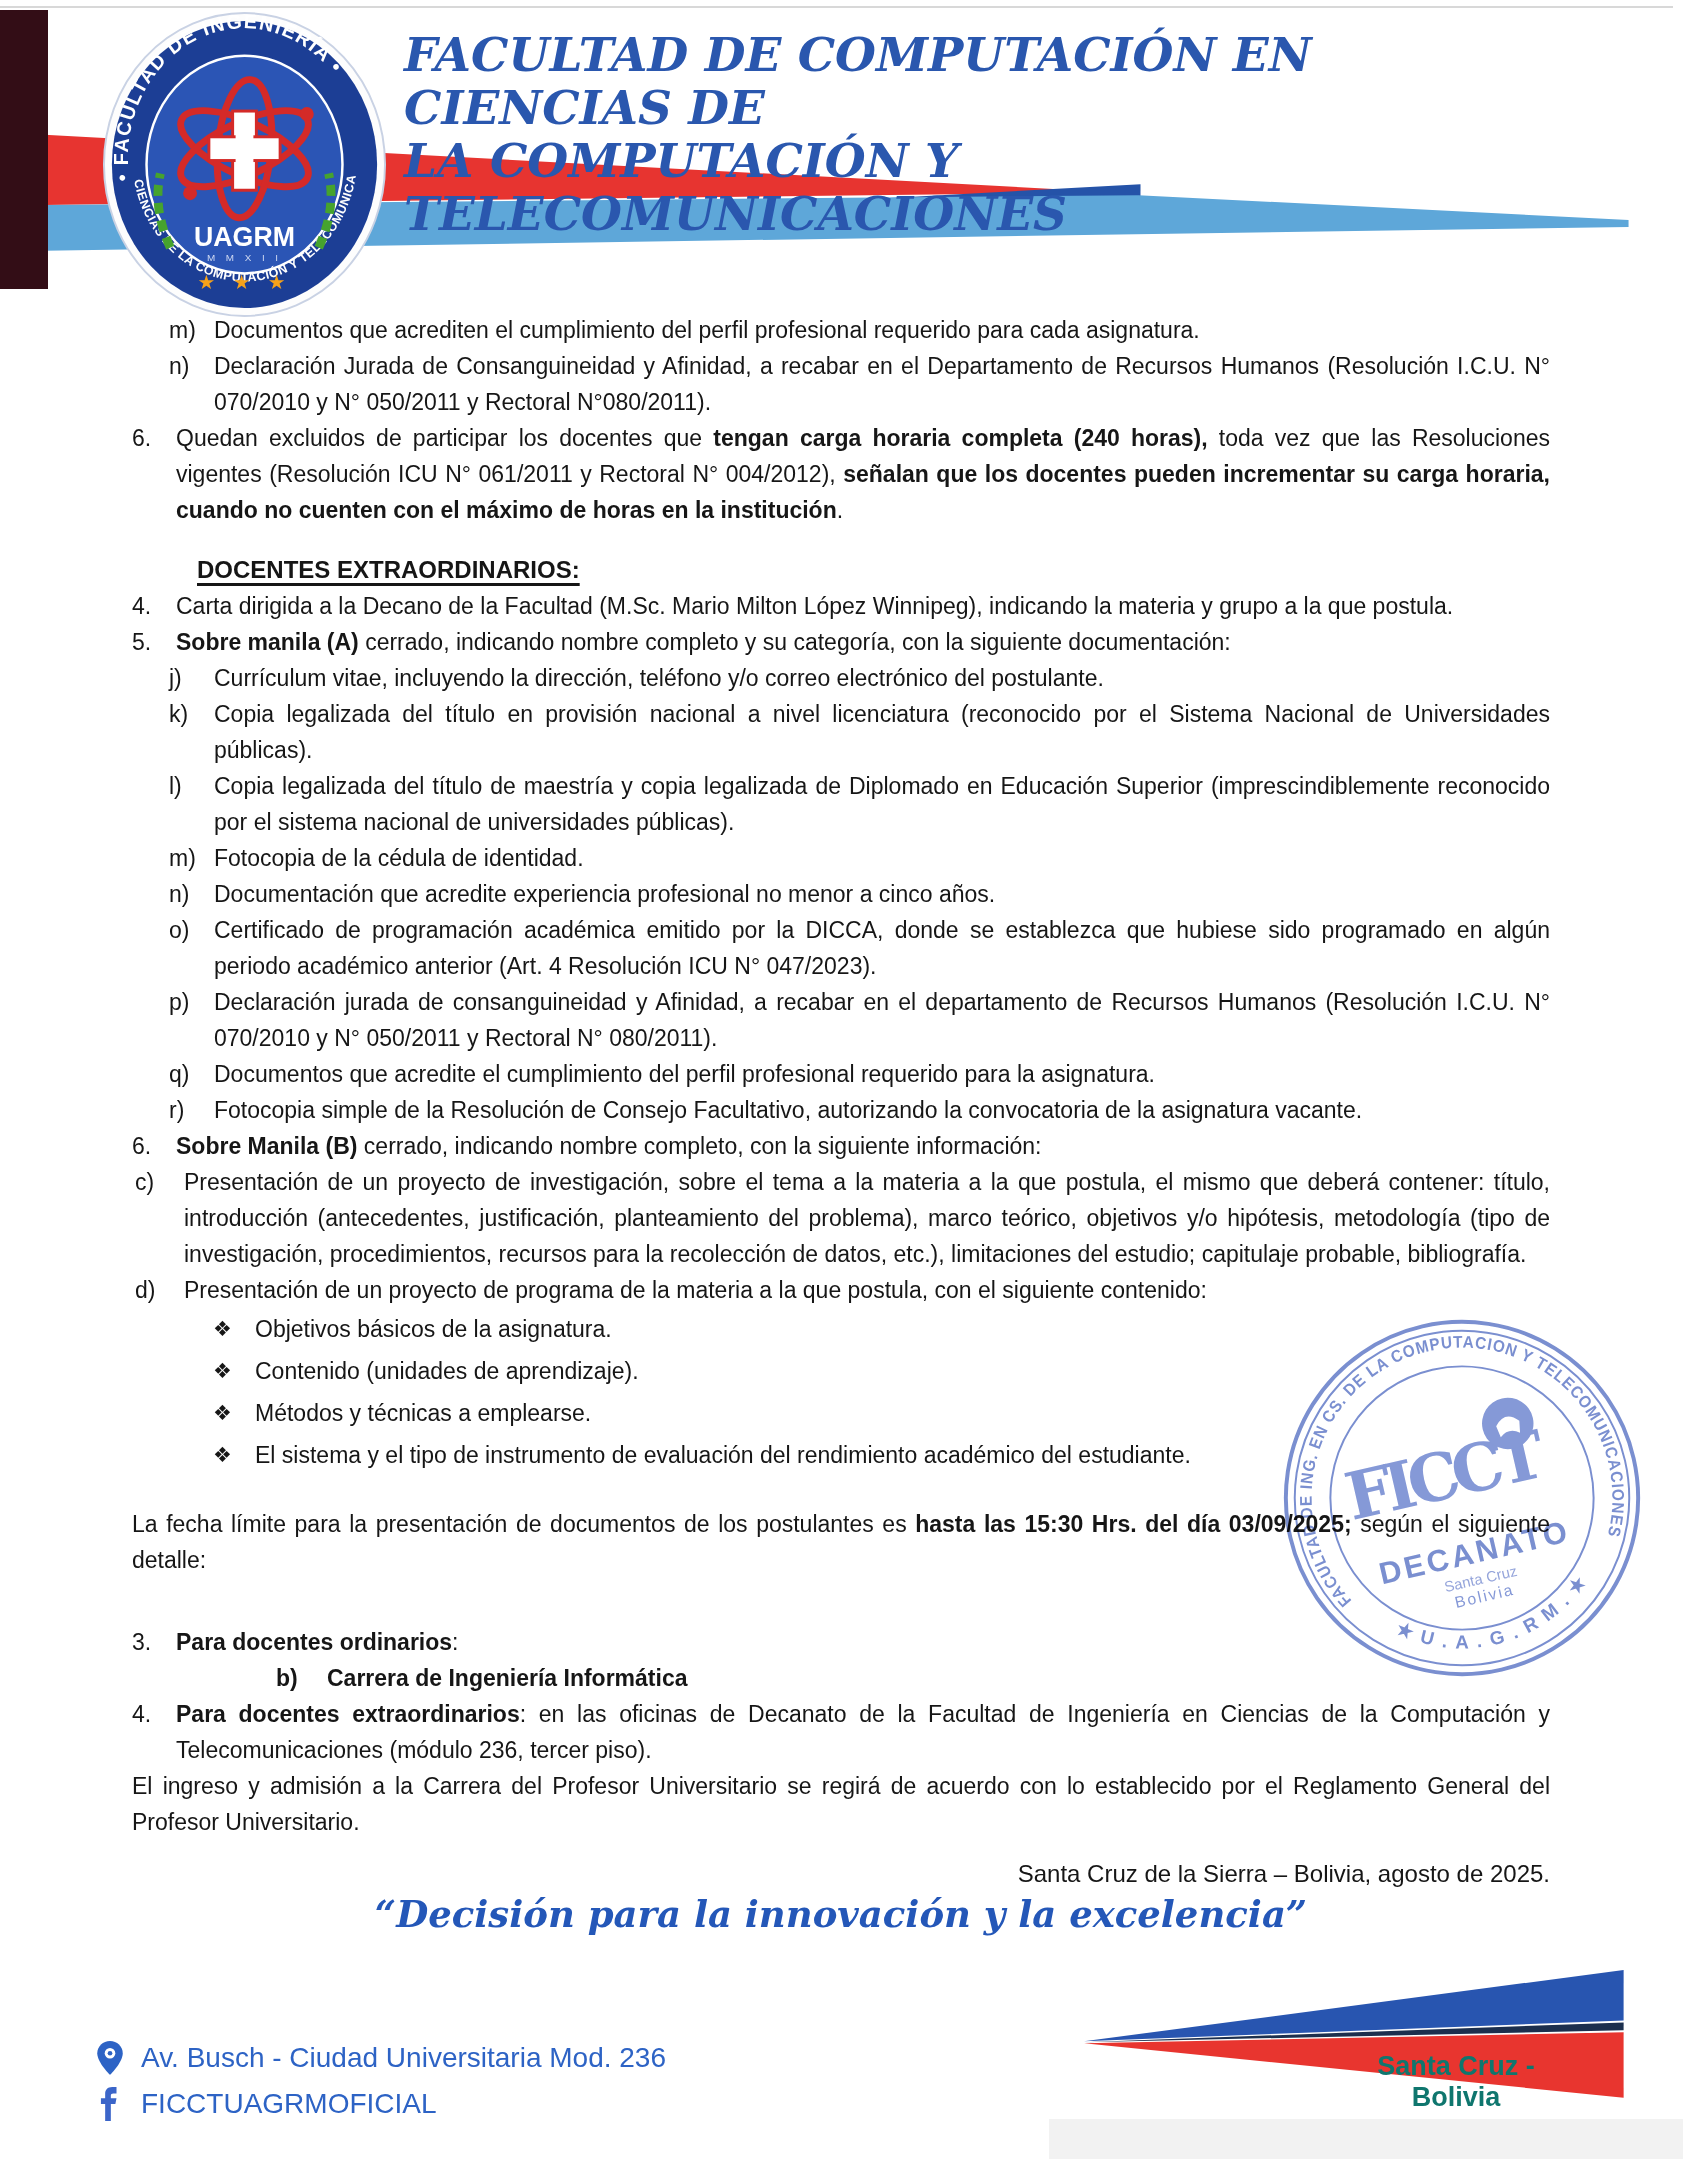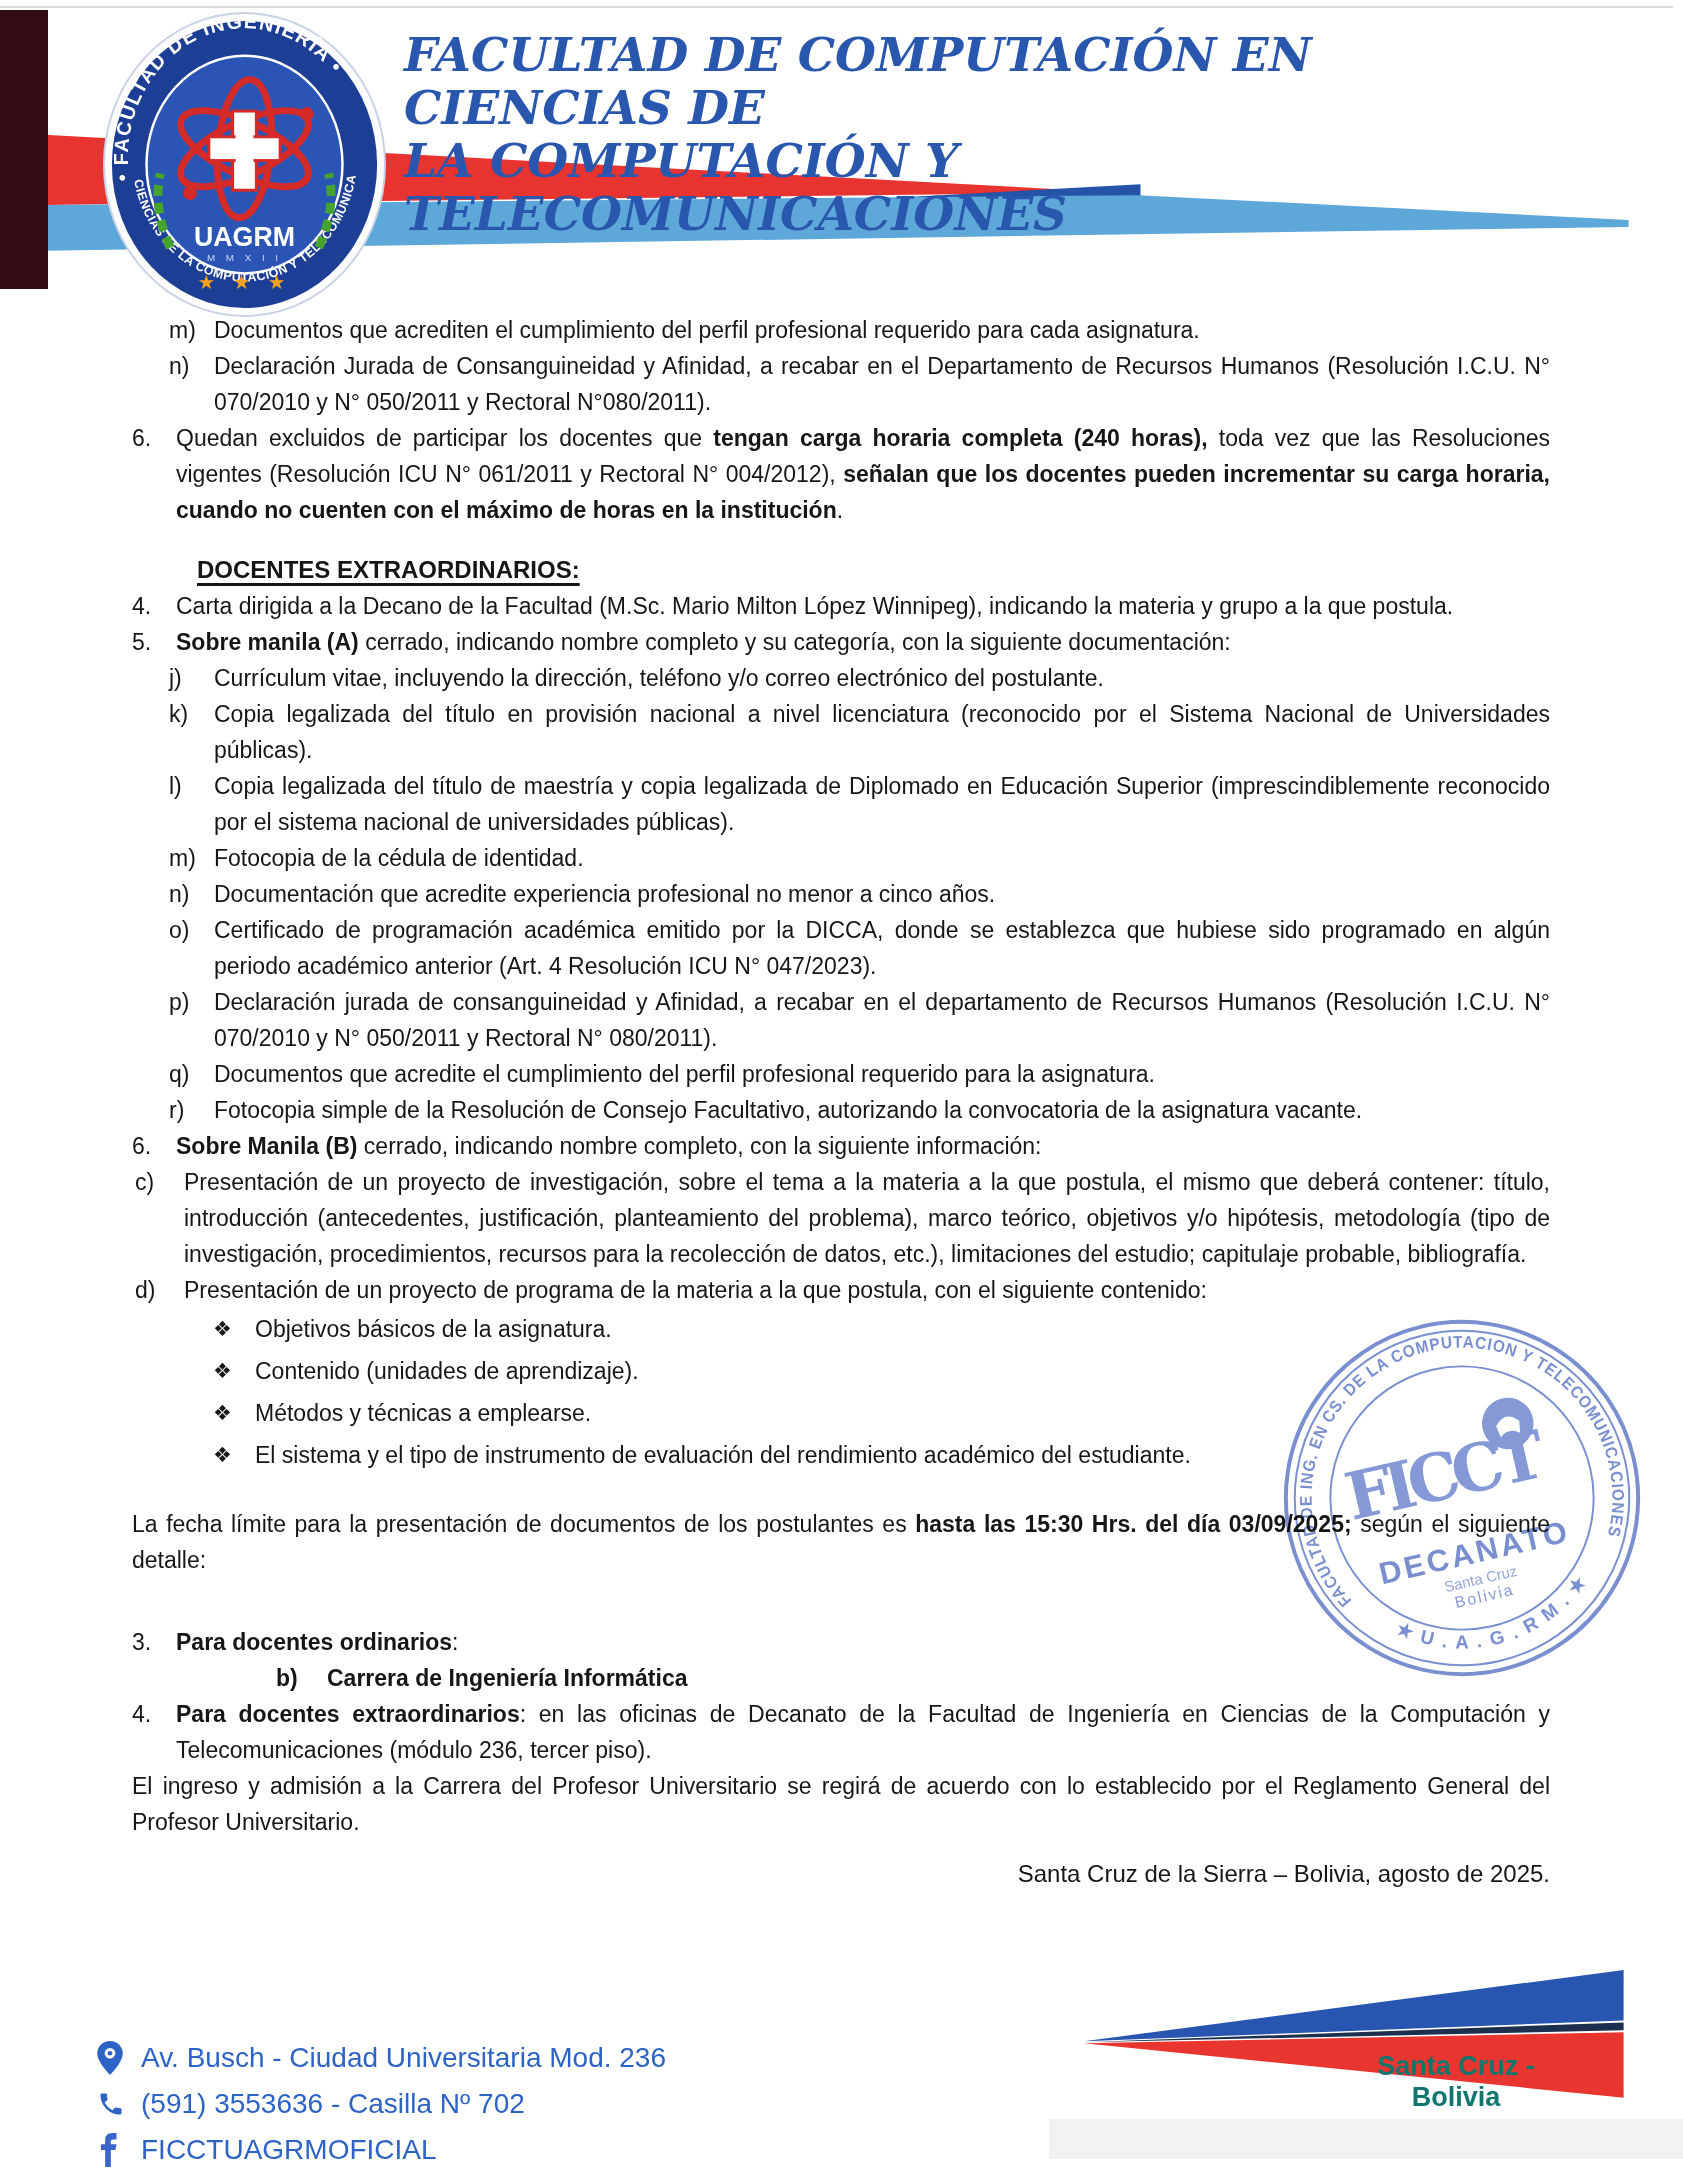--- a/index.html
+++ b/index.html
@@ -200,20 +200,21 @@
       <div class="li b-subb">
         <span class="lbl">b)</span>
         <div class="txt"><b>Carrera de Ingeniería Informática</b></div>
       </div>
       <div class="li b-num">
         <span class="lbl">4.</span>
         <div class="txt"><b>Para docentes extraordinarios</b><span>: en las oficinas de Decanato de la Facultad de Ingeniería en Ciencias de la Computación y Telecomunicaciones (módulo 236, tercer piso).</span></div>
       </div>
       <div class="para "><span>El ingreso y admisión a la Carrera del Profesor Universitario se regirá de acuerdo con lo establecido por el Reglamento General del Profesor Universitario.</span></div>
       <div class="center-line">Santa Cruz de la Sierra – Bolivia, agosto de 2025.</div>
+      <div class="motto">“Decisión para la innovación y la excelencia”</div>
     </div>
 
   <div class="stamp">
     <svg viewBox="0 0 382 382" width="378" height="378">
       <g stroke="#6f85cc" fill="none">
         <circle cx="191" cy="191" r="178" stroke-width="4"></circle>
         <circle cx="191" cy="191" r="169" stroke-width="2"></circle>
         <circle cx="191" cy="191" r="133" stroke-width="2"></circle>
       </g>
       <defs>
@@ -249,28 +250,20 @@
         <svg width="26" height="34" viewBox="0 0 24 32">
             <path d="M12 0C5.4 0 0 5.2 0 11.6 0 20.3 12 32 12 32s12-11.7 12-20.4C24 5.2 18.6 0 12 0z" fill="#2d63c5"></path>
             <circle cx="12" cy="11.5" r="5" fill="#ffffff"></circle>
             <circle cx="12" cy="11.5" r="2.2" fill="#2d63c5"></circle>
           </svg>
       </span>
       <span>Av. Busch - Ciudad Universitaria Mod. 236</span>
     </div>
     <div class="f-line">
       <span class="f-ico">
-        <svg width="28" height="28" viewBox="0 0 24 24">
-            <path d="M6.6 10.8c1.4 2.8 3.8 5.1 6.6 6.6l2.2-2.2c.3-.3.7-.4 1-.2 1.1.4 2.4.6 3.6.6.6 0 1 .4 1 1V20c0 .6-.4 1-1 1C10.6 21 3 13.4 3 4c0-.6.4-1 1-1h3.5c.6 0 1 .4 1 1 0 1.3.2 2.5.6 3.6.1.4 0 .8-.2 1l-2.3 2.2z" fill="#2d63c5"></path>
-          </svg>
-      </span>
-      <span>(591) 3553636 - Casilla Nº 702</span>
-    </div>
-    <div class="f-line">
-      <span class="f-ico">
         <svg width="22" height="34" viewBox="0 0 14 24">
             <path d="M9 8V6c0-1 .6-1.5 1.7-1.5H13V0h-3C6.6 0 5 2 5 4.8V8H2v4h3v12h4V12h3.2l.8-4H9z" fill="#3b65c9"></path>
           </svg>
       </span>
       <span>FICCTUAGRMOFICIAL</span>
     </div>
   </div>
 
 </div>
 

